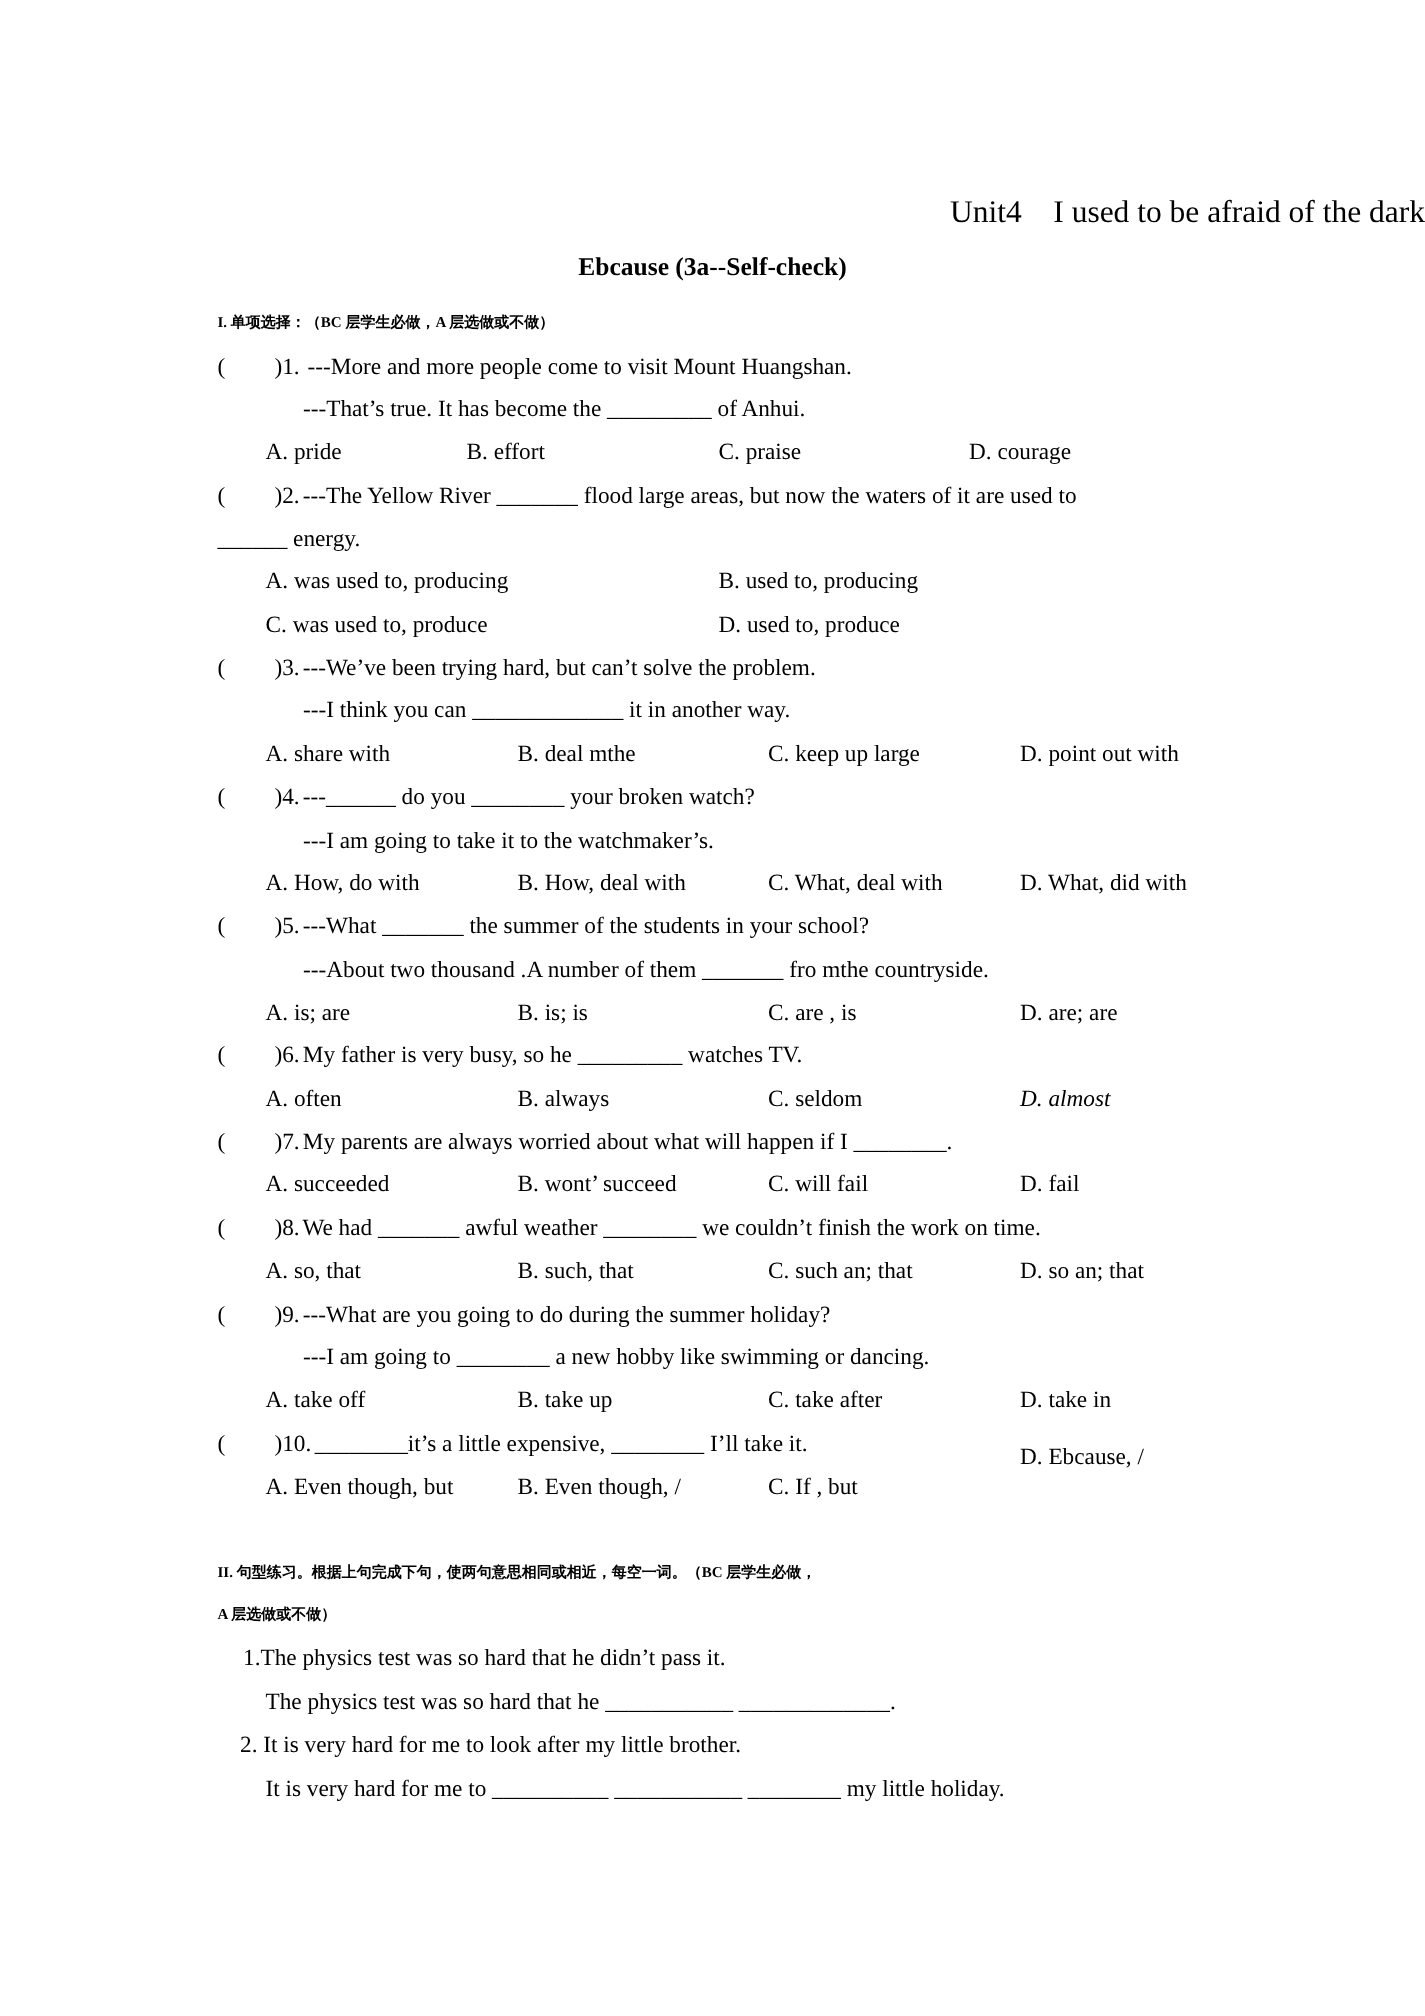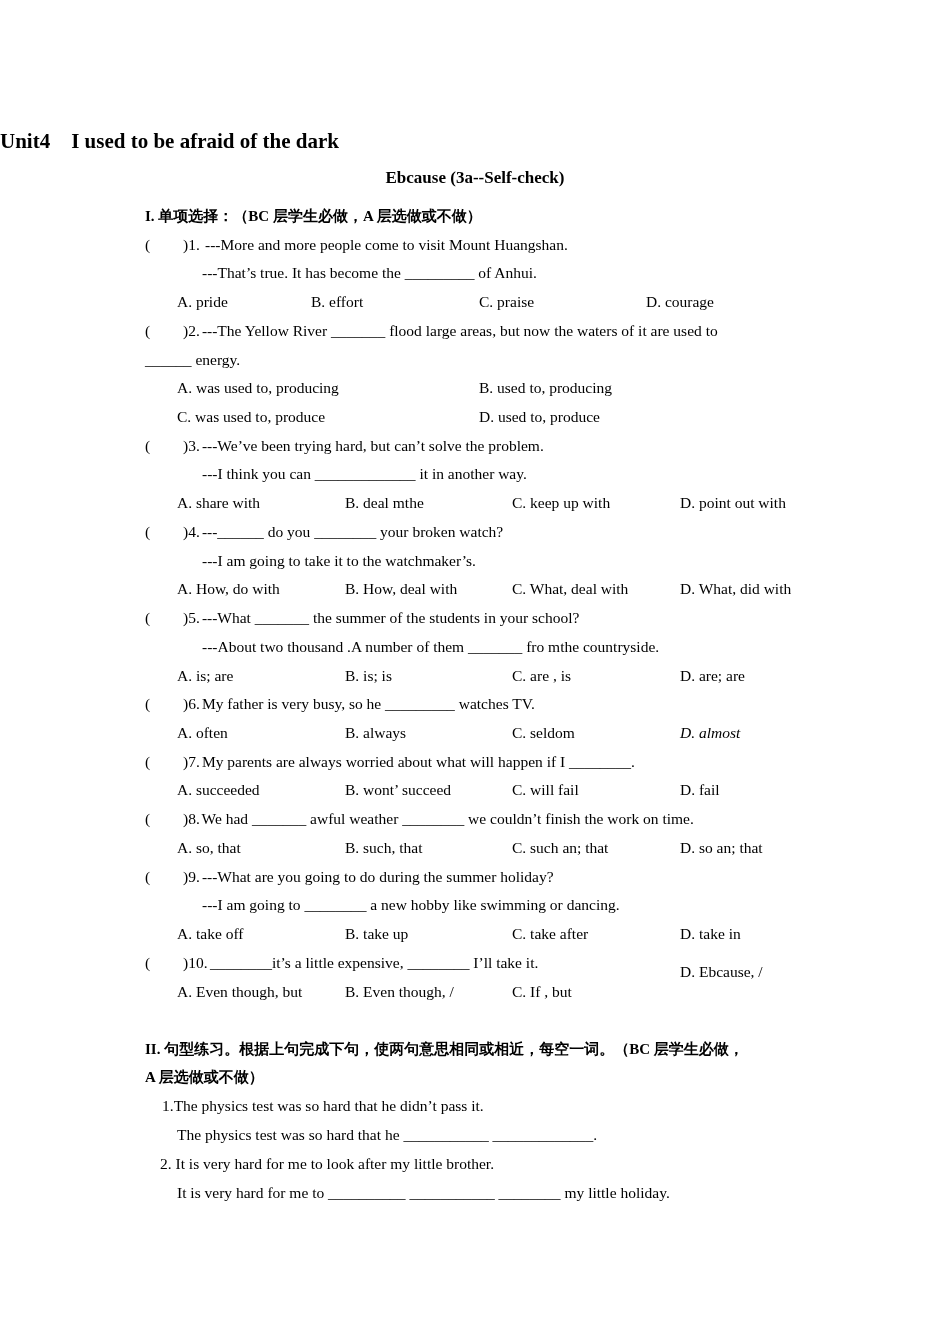--- a/index.html
+++ b/index.html
@@ -18,40 +18,40 @@
     .page {
       position: absolute;
       left: 0; top: 0;
       width: 950px;
       height: 1344px;
     }
     .title {
       position: absolute;
       left: 0; width: 950px;
       top: 127px;
-      text-align: left;
-      font-weight: bold;
+      text-align: right;
+      font-weight: normal;
       font-size: 21px;
       line-height: 28px;
       white-space: pre;
     }
     .subtitle {
       position: absolute;
       left: 0; width: 950px;
       top: 167px;
       text-align: center;
       font-weight: bold;
       font-size: 17px;
       line-height: 22px;
     }
     .section-head {
       position: absolute;
       left: 145px;
       font-weight: bold;
-      font-size: 15px;
+      font-size: 10px;
       line-height: 20px;
       white-space: nowrap;
     }
     .line {
       position: absolute;
       font-size: 15.5px;
       line-height: 20px;
       white-space: pre;
     }
     .paren {
@@ -99,21 +99,21 @@
     <span class="opt" style="top:407px; left:479px;">D. used to, produce</span>
   </div>
 
   <div>
     <span class="paren" style="top:436px;">(</span>
     <span class="line" style="top:436px; left:183px;">)3.</span>
     <span class="line" style="top:436px; left:198px;"> ---We’ve been trying hard, but can’t solve the problem.</span>
     <span class="line" style="top:464px; left:202px;">---I think you can _____________ it in another way.</span>
     <span class="opt" style="top:493px; left:177px;">A. share with</span>
     <span class="opt" style="top:493px; left:345px;">B. deal mthe</span>
-    <span class="opt" style="top:493px; left:512px;">C. keep up with</span>
+    <span class="opt" style="top:493px; left:512px;">C. keep up large</span>
     <span class="opt" style="top:493px; left:680px;">D. point out with</span>
   </div>
 
   <div>
     <span class="paren" style="top:522px;">(</span>
     <span class="line" style="top:522px; left:183px;">)4.</span>
     <span class="line" style="top:522px; left:198px;"> ---______ do you ________ your broken watch?</span>
     <span class="line" style="top:551px; left:202px;">---I am going to take it to the watchmaker’s.</span>
     <span class="opt" style="top:579px; left:177px;">A. How, do with</span>
     <span class="opt" style="top:579px; left:345px;">B. How, deal with</span>

